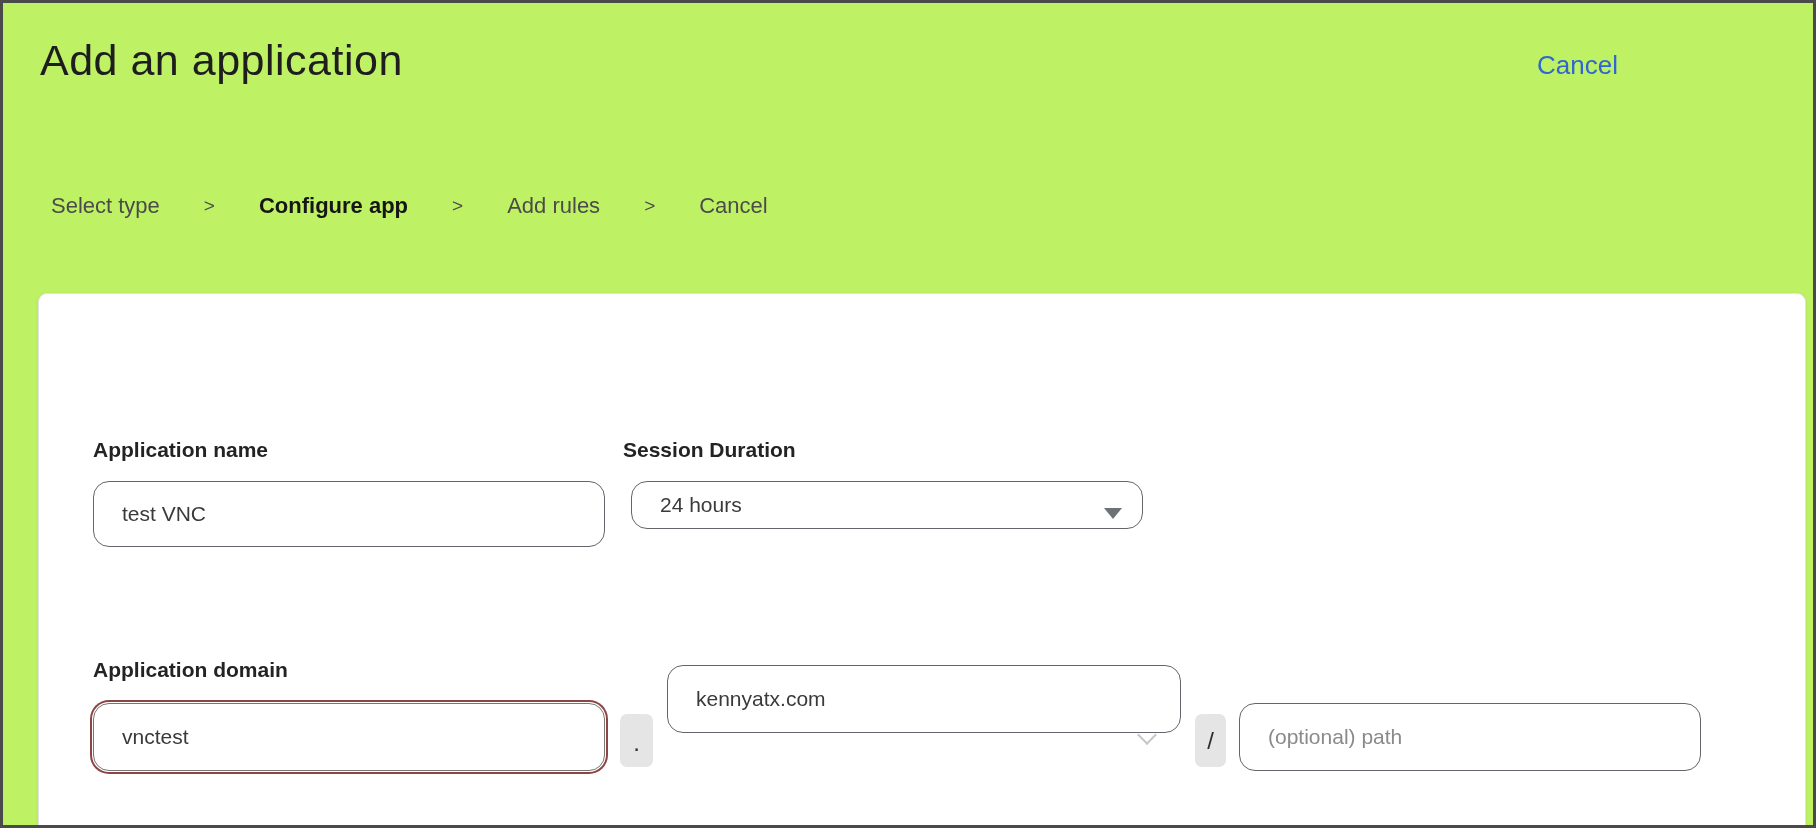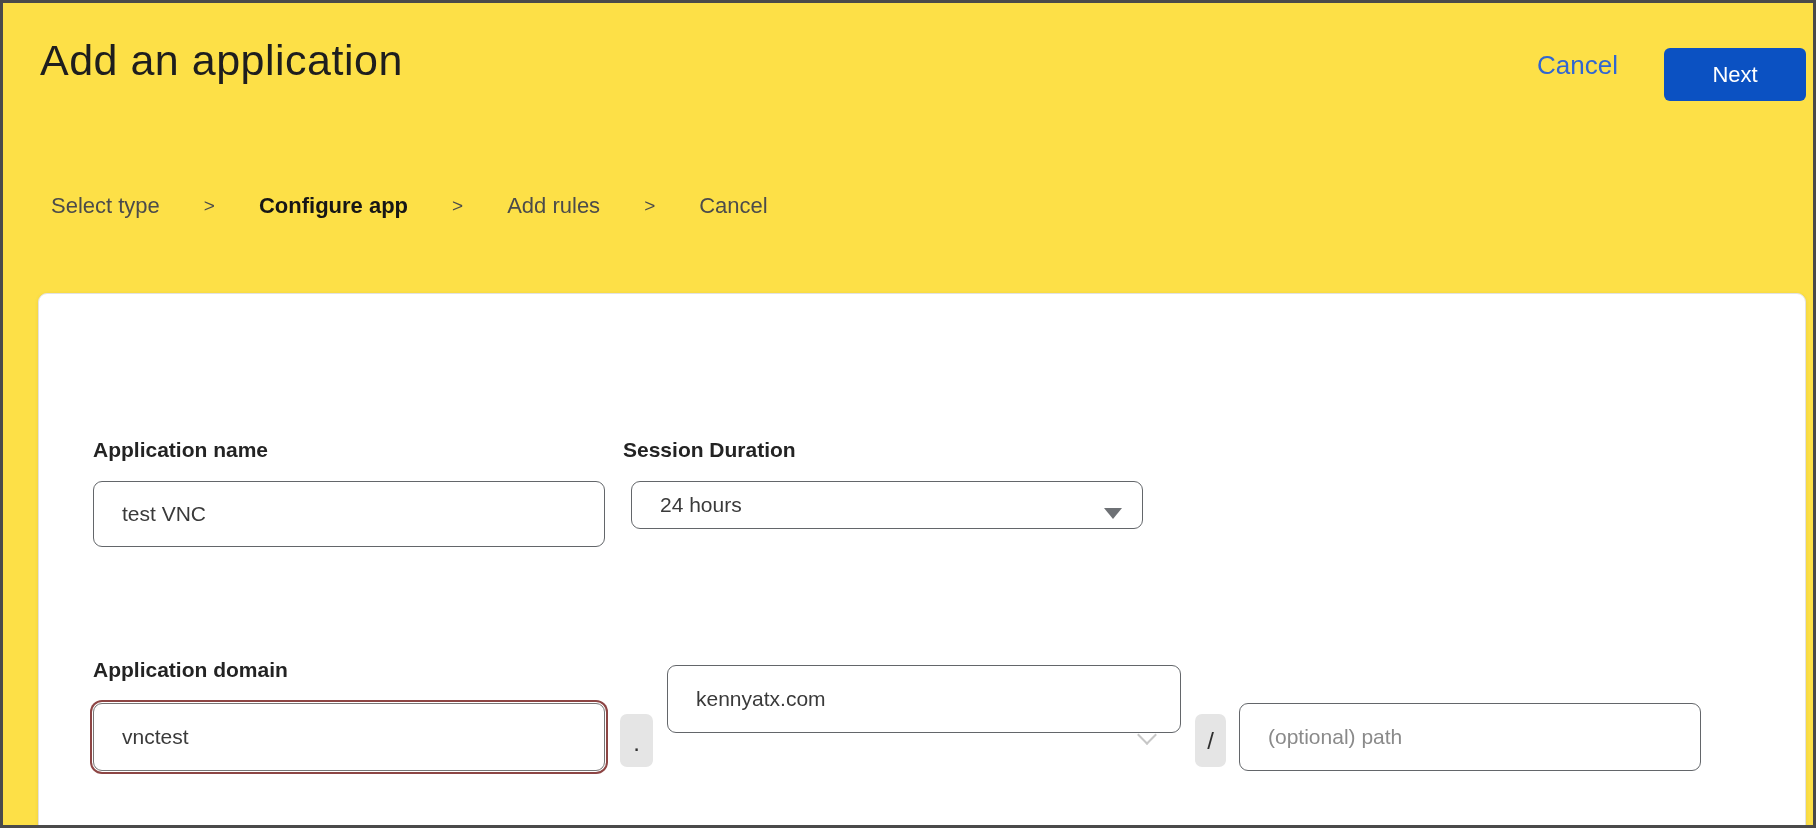--- a/index.html
+++ b/index.html
@@ -5,21 +5,21 @@
   * { margin: 0; padding: 0; box-sizing: border-box; }
   html, body { width: 1816px; height: 828px; }
   body {
     font-family: "Liberation Sans", sans-serif;
     background: #ffffff;
   }
   .viewport {
     position: relative;
     width: 1816px;
     height: 828px;
-    background: #fde047;
+    background: #bef264;
     border: 3px solid #4a4a4a;
     overflow: hidden;
   }
   .page-title {
     position: absolute;
     left: 37px;
     top: 33px;
     font-size: 43px;
     font-weight: 400;
     color: #1e1e1e;
@@ -84,21 +84,21 @@
   }
   .field-label {
     position: absolute;
     font-size: 21px;
     font-weight: 700;
     color: #232323;
   }
   .text-input, .select-box {
     position: absolute;
     border: 1px solid #63666a;
-    border-radius: 9px;
+    border-radius: 16px;
     background: #ffffff;
     font-family: inherit;
     font-size: 21px;
     color: #3a3a3a;
     padding: 0 28px;
   }
   .text-input::placeholder { color: #8a8a8a; opacity: 1; }
   .select-box {
     display: flex;
     align-items: center;
@@ -137,21 +137,20 @@
   }
 </style>
 </head>
 <body>
 
 <div class="viewport">
 
   <h1 class="page-title">Add an application</h1>
 
   <button class="cancel-link">Cancel</button>
-  <button class="next-button">Next</button>
 
   <nav class="breadcrumb">
     <span class="crumb">Select type</span>
     <span class="crumb-sep">&gt;</span>
     <span class="crumb active">Configure app</span>
     <span class="crumb-sep">&gt;</span>
     <span class="crumb">Add rules</span>
     <span class="crumb-sep">&gt;</span>
     <span class="crumb">Cancel</span>
   </nav>

